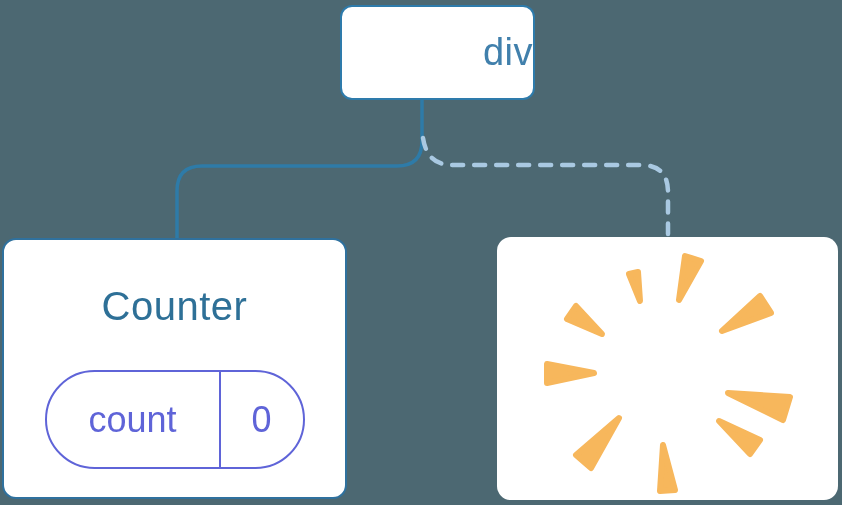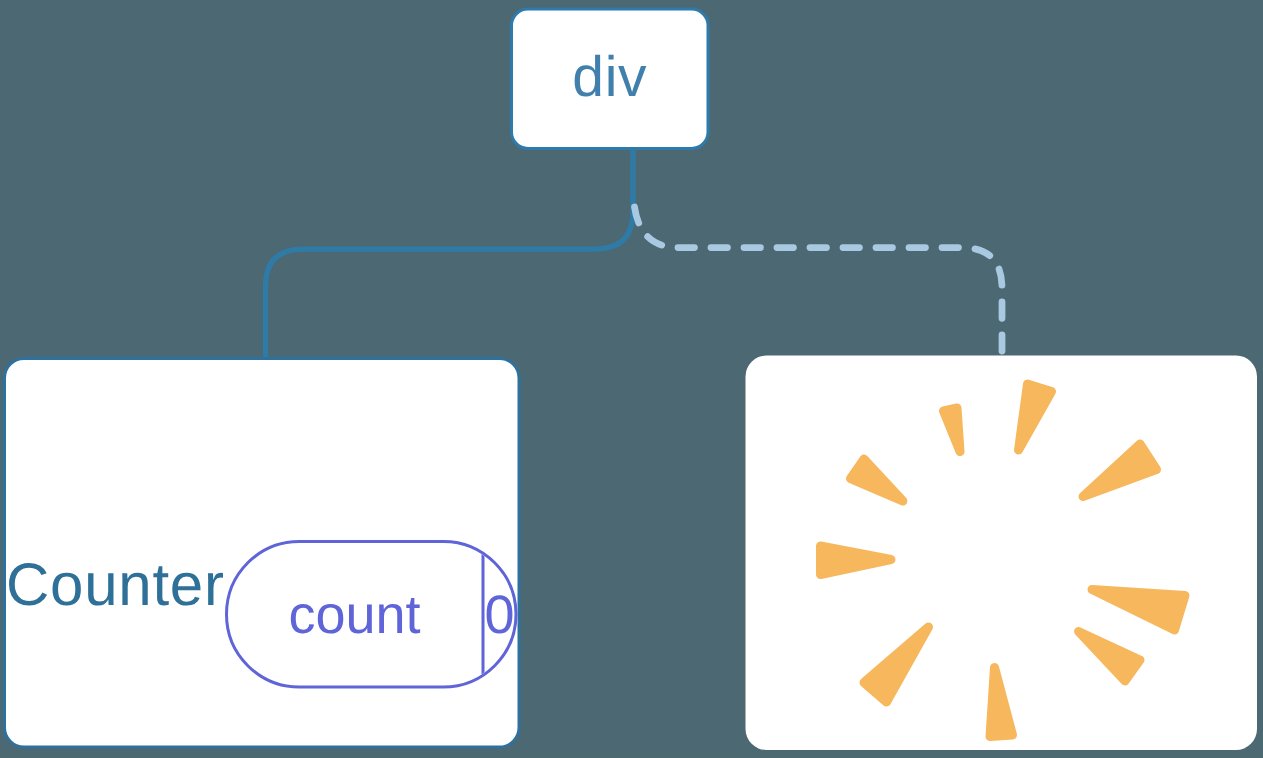--- a/index.html
+++ b/index.html
@@ -40,36 +40,36 @@
     stroke-width:4.5;
     stroke-dasharray:11 11;
     stroke-linecap:round;
   }
   .node{
     position:absolute;
     background:var(--node-fill);
     z-index:2;
   }
   .node-root{
-    left:340px;top:5px;width:133px;height:95px;
+    left:340px;top:5px;width:195px;height:95px;
     border:2.5px solid var(--root-border);
     border-radius:12px;
-    display:flex;align-items:center;justify-content:center;
+    display:flex;align-items:center;justify-content:flex-end;
   }
   .root-label{
     color:var(--root-text);
     font-size:38px;
     font-weight:500;
     letter-spacing:0.5px;
   }
   .node-counter{
     left:2px;top:238px;width:345px;height:261px;
     border:2.5px solid var(--counter-border);
     border-radius:14px;
-    display:flex;flex-direction:row;align-items:center;
+    display:flex;flex-direction:column;align-items:center;
     padding-top:42px;
   }
   .counter-title{
     color:var(--counter-text);
     font-size:40px;
     font-weight:500;
     line-height:1.2;
     letter-spacing:0.5px;
   }
   .state-pill{

